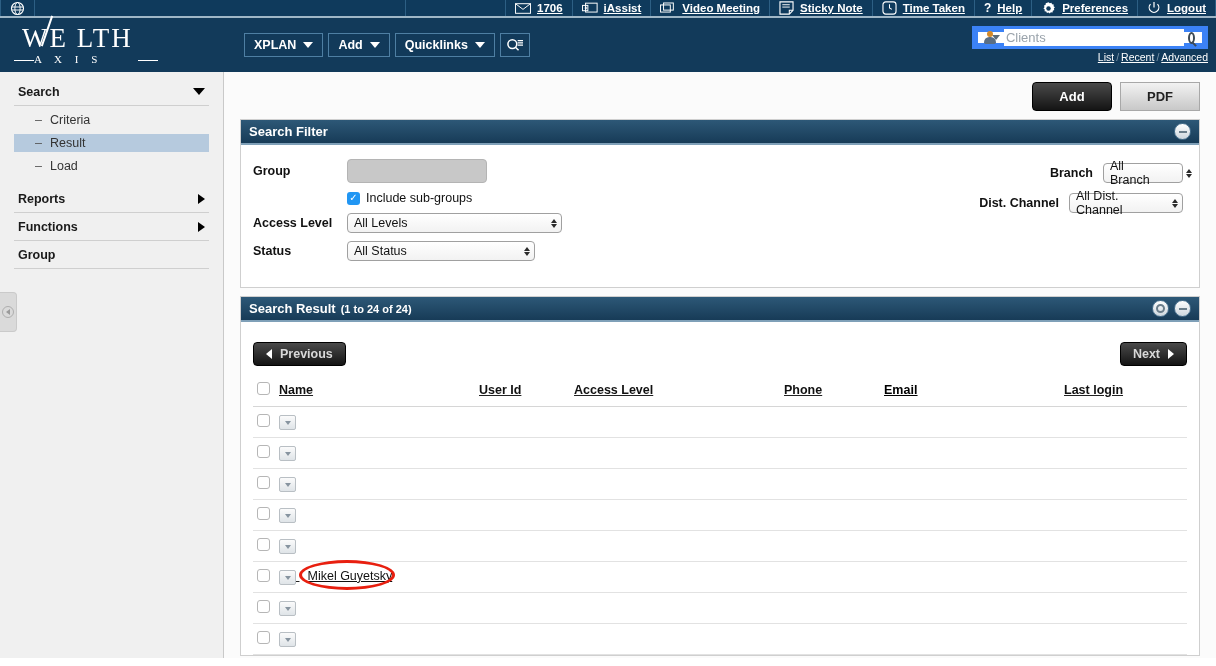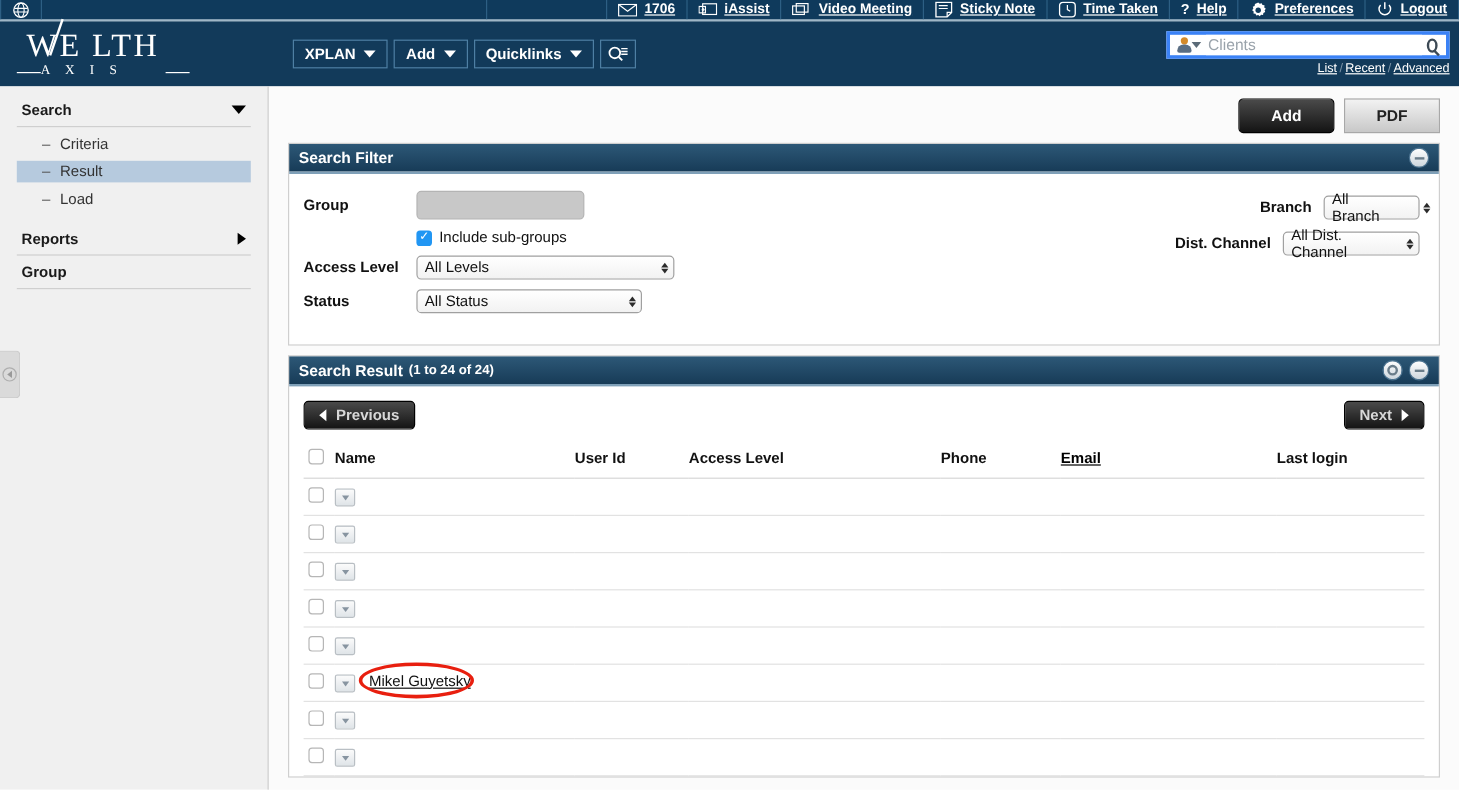--- a/index.html
+++ b/index.html
@@ -73,21 +73,21 @@
     background: transparent; cursor: pointer; height: 24px;
   }
   .caret-d {
     width: 0; height: 0; border-left: 5px solid transparent;
     border-right: 5px solid transparent; border-top: 6px solid #fff;
   }
   .navbtn.iconbtn { padding: 3px 5px; }
 
   .searchwrap { position: absolute; right: 8px; top: 8px; width: 236px; }
   .searchbox {
-    background: #fff; border: 3px solid #3b82f6; height: 23px;
+    background: #fff; border: 6px solid #3b82f6; height: 23px;
     display: flex; align-items: center; padding: 0 5px; gap: 4px;
   }
   .searchbox .avatar {
     width: 13px; height: 13px; position: relative;
   }
   .searchbox .avatar .head {
     position:absolute; left:4px; top:0px; width:6px; height:6px;
     border-radius:50%; background:#d48a2a;
   }
   .searchbox .avatar .body {
@@ -222,21 +222,21 @@
   .sel-access { width: 215px; }
   .sel-status { width: 188px; }
 
   .right-filters { position: absolute; right: 16px; top: 18px; }
   .rrow { display: flex; align-items: center; margin-bottom: 10px; justify-content: flex-end; }
   .rlabel { font-weight: bold; font-size: 12.5px; color: #111; margin-right: 10px; }
   .sel-branch { width: 80px; gap: 28px; }
   .sel-dist { width: 114px; }
 
   
-  .res-body { padding: 12px 12px 0 12px; }
+  .res-body { padding: 20px 12px 0 12px; text-decoration: underline; }
   .pagerow { display: flex; align-items: center; justify-content: space-between; }
   .pgbtn {
     background: linear-gradient(#4a4a4a, #141414);
     border: 1px solid #000; border-radius: 4px; color: #d8d8d8;
     font-weight: bold; font-size: 12.5px; height: 24px;
     display: flex; align-items: center; gap: 8px; padding: 0 12px; cursor: pointer;
   }
   .arr-l { width:0;height:0;border-top:5px solid transparent;border-bottom:5px solid transparent;border-right:6px solid #fff; }
   .arr-r { width:0;height:0;border-top:5px solid transparent;border-bottom:5px solid transparent;border-left:6px solid #fff; }
 
@@ -414,20 +414,24 @@
     </div>
     <div class="side-gap"></div>
     <div class="side-item">
       <span class="dash">–</span>
       <span>Load</span>
     </div>
     <div style="height:10px"></div>
 
     <div class="side-sec">
       <span>Reports</span>
+      <span class="tri-r"></span>
+    </div>
+    <div class="side-sec">
+      <span>Functions</span>
       <span class="tri-r"></span>
     </div>
     <div class="side-sec">
       <span>Group</span>
     </div>
 
     <div class="collapse-tab">
       <span class="circ">
           <span class="arr"></span>
         </span>

